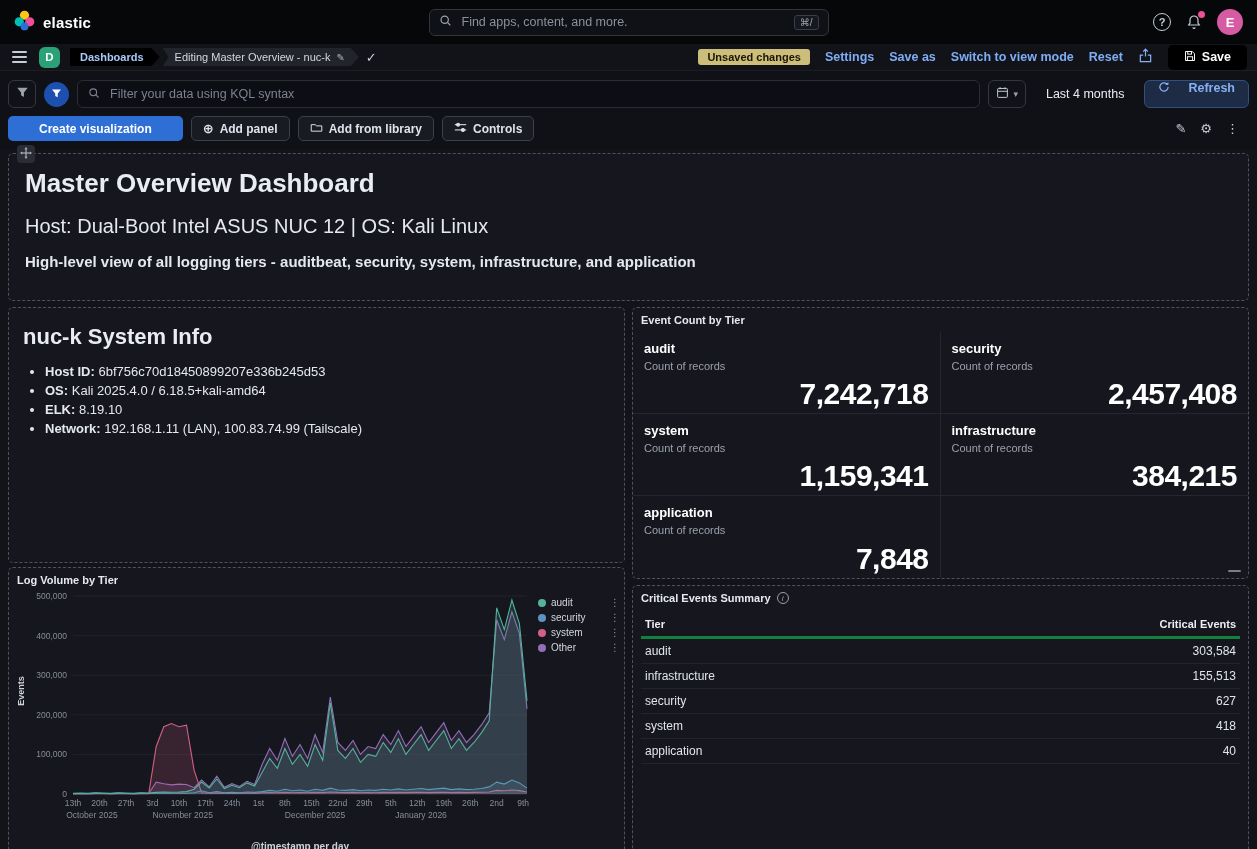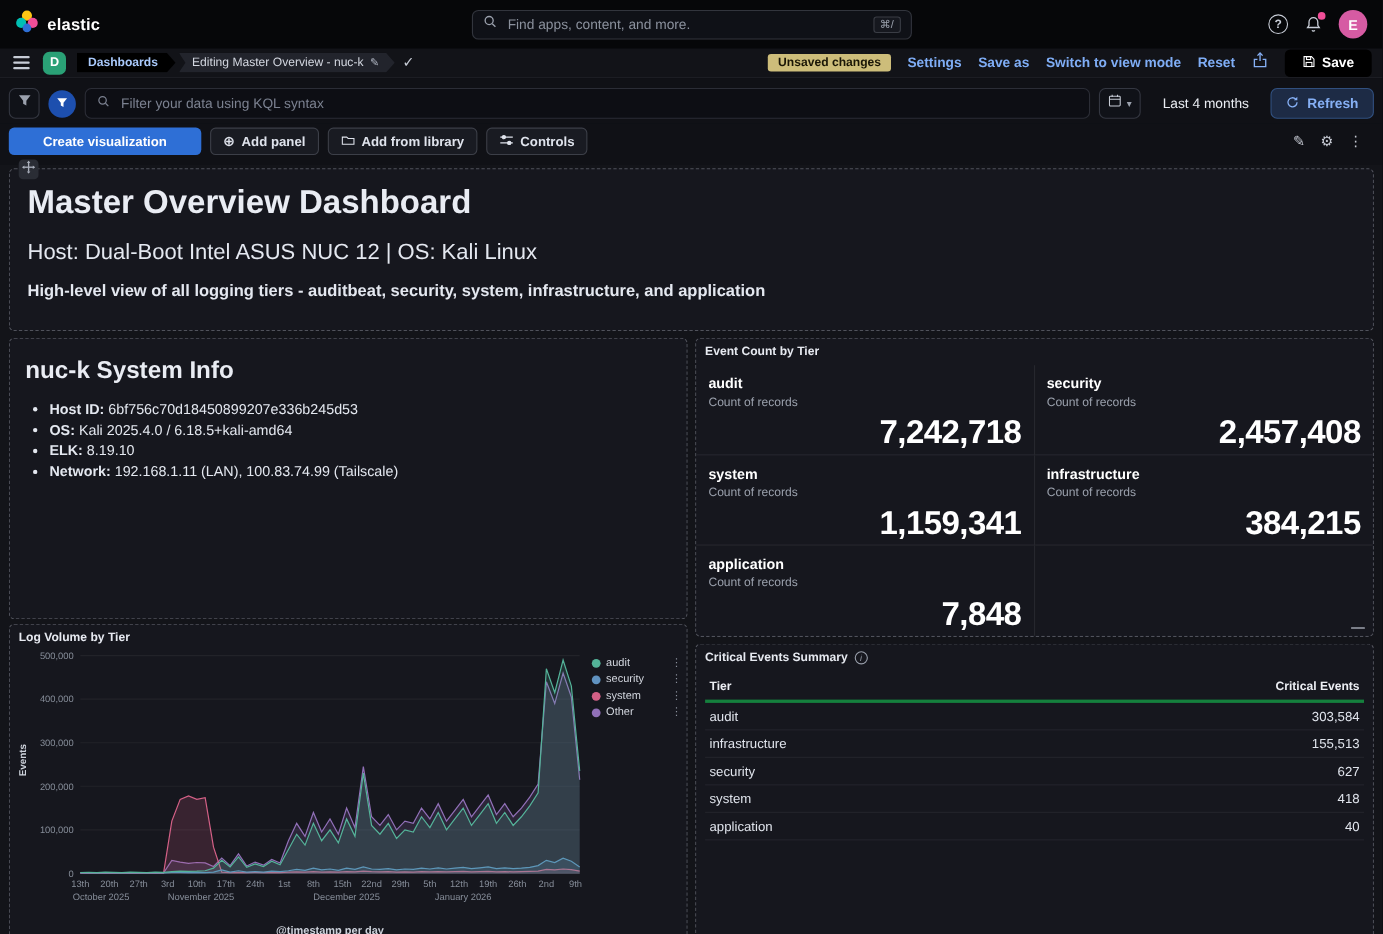--- a/index.html
+++ b/index.html
@@ -38,37 +38,37 @@
   
   .querybar{display:flex;align-items:center;gap:8px;padding:9px 8px 4px;background:#101116}
   .sq-btn{width:28px;height:28px;border:1px solid #343741;border-radius:6px;display:flex;align-items:center;justify-content:center;background:#101218;cursor:pointer}
   .circle-btn{width:25px;height:25px;border-radius:50%;background:#1d4fae;display:flex;align-items:center;justify-content:center;border:none;cursor:pointer;flex:0 0 auto}
   .kql{flex:1;height:28px;background:#0d0e14;border:1px solid #2b2d36;border-radius:6px;display:flex;align-items:center;padding:0 10px;gap:8px}
   .kql input{flex:1;background:transparent;border:0;outline:0;color:#a9afbb;font-size:12.5px;font-family:inherit}
   .kql input::placeholder{color:#7b8190}
   .date-btn{height:28px;border:1px solid #343741;border-radius:6px;display:flex;align-items:center;padding:0 7px;gap:4px;background:#101218;cursor:pointer}
   .chev{color:#9ba1ad;font-size:9px}
   .time-range{font-size:12.5px;color:#e9ecf2;font-weight:500;padding:0 12px;cursor:pointer;white-space:nowrap}
-  .refresh-btn{height:28px;display:flex;align-items:center;gap:7px;padding:0 13px;border-radius:6px;background:#1d2b45;border:1px solid #31507f;color:#86b0f5;font-size:12.5px;font-weight:600;cursor:pointer;font-family:inherit}
+  .refresh-btn{height:28px;display:flex;align-items:flex-start;gap:18px;padding:0 13px;border-radius:6px;background:#1d2b45;border:1px solid #31507f;color:#86b0f5;font-size:12.5px;font-weight:600;cursor:pointer;font-family:inherit}
 
   
   .toolbar{display:flex;align-items:center;gap:8px;padding:4px 8px 9px;background:#101116}
   .btn-create{height:25px;background:#2e6fd6;color:#fff;border:none;border-radius:5px;font-size:12px;font-weight:600;padding:0 31px;display:flex;align-items:center;cursor:pointer;font-family:inherit}
   .btn-ghost{height:25px;background:#191b22;border:1px solid #3c3f48;color:#dfe3ec;border-radius:5px;font-size:12px;font-weight:600;padding:0 11px;display:flex;align-items:center;gap:6px;cursor:pointer;font-family:inherit}
   .plus-glyph{font-size:13px;color:#dfe3ec;line-height:1}
   .toolbar-right{margin-left:auto;display:flex;gap:14px;align-items:center;color:#c6cad3;padding-right:10px}
   .tb-ico{font-size:13px;cursor:pointer;color:#c6cad3}
 
   
   .dashboard{position:relative;height:713px;background:#131419}
   .panel{position:absolute;background:#16171e;border:1px dashed #50525b;border-radius:5px}
   .p-title{position:absolute;top:6px;left:8px;font-size:11px;font-weight:700;color:#e6e9f0;display:flex;align-items:center;cursor:grab}
 
   #p-markdown{left:8px;top:3px;width:1241px;height:148px;padding:8px 16px}
-  .md-title{font-size:30px;font-weight:600;margin:6px 0 0;color:#e9ecf3}
+  .md-title{font-size:26px;font-weight:600;margin:6px 0 0;color:#e9ecf3}
   .md-sub{font-size:20px;font-weight:500;margin:16px 0 12px;color:#e4e8f0}
   .md-desc{font-size:15px;font-weight:700;margin:15px 0 0;color:#e4e8f0}
   .move-chip{position:absolute;top:-9px;left:8px;width:18px;height:18px;background:#2a2d35;border-radius:4px;display:flex;align-items:center;justify-content:center;cursor:grab}
 
   #p-sysinfo{left:8px;top:157px;width:617px;height:256px;padding:6px 14px}
   .si-title{font-size:22px;font-weight:600;margin:10px 0 12px;color:#e9ecf3}
   .si-list{margin:4px 0 0 22px;padding:0;font-size:13px;line-height:19px;color:#e4e8f0}
   .si-label{font-weight:700}
 
   #p-eventcount{left:632px;top:157px;width:617px;height:272px}

